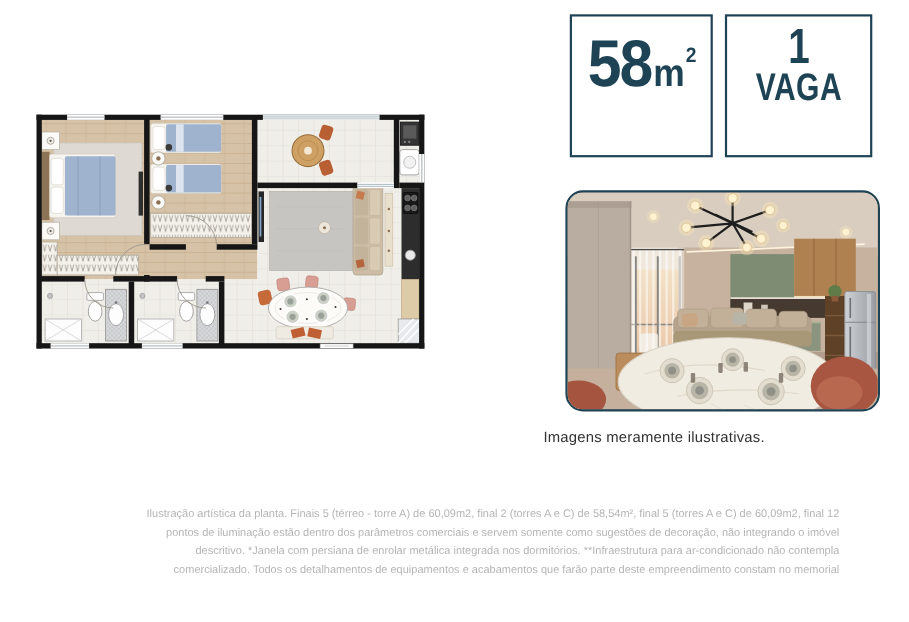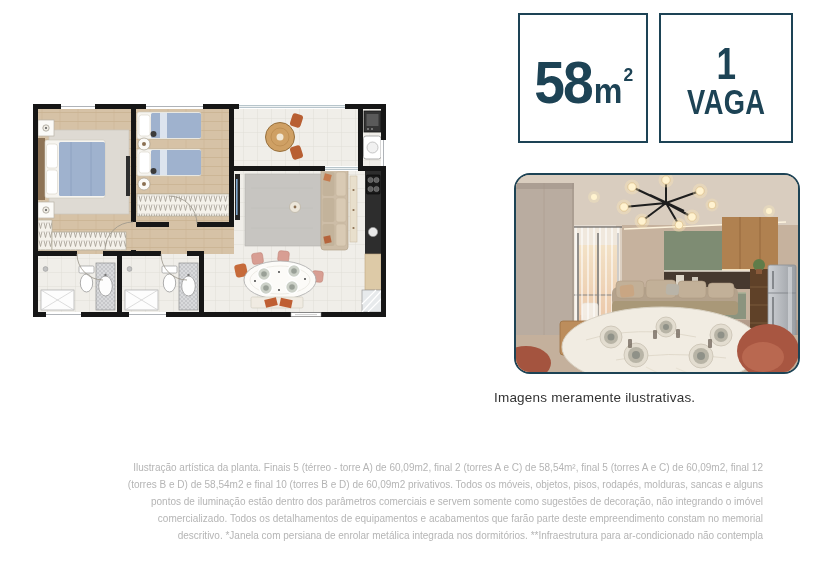--- a/index.html
+++ b/index.html
@@ -6,21 +6,21 @@
   .canvas{
     position:relative;width:826px;height:565px;background:#ffffff;overflow:hidden;
     font-family:"Liberation Sans", sans-serif;
   }
   
   .floorplan{position:absolute;left:33px;top:104px;width:353px;height:213px;}
   
   .badge{
     position:absolute;top:13px;box-sizing:border-box;background:#fff;
     border:2px solid #1d4355;color:#1d4355;
-    display:flex;align-items:center;justify-content:center;
+    display:flex;align-items:flex-start;justify-content:center;
   }
   .badge-area{left:518px;width:130px;height:130px;}
   .badge-parking{left:659px;width:134px;height:130px;}
   .area-line{white-space:nowrap;transform:scaleX(0.92);margin-top:8px;}
   .b-num{font-size:60px;font-weight:bold;letter-spacing:-2px;}
   .b-unit{font-size:35px;font-weight:bold;margin-left:2px;}
   .b-sup{font-size:19px;font-weight:bold;position:relative;top:-22px;left:1px;}
   .parking-block{transform:scaleX(0.78);text-align:center;margin-top:6px;}
   .b-one{font-size:45px;font-weight:bold;line-height:0.92;}
   .b-vaga{font-size:35px;font-weight:bold;line-height:1.0;letter-spacing:0.5px;}
@@ -406,19 +406,18 @@
             <circle cx="196" cy="30" r="3.8" fill="#fff2d0" stroke="#d9b97e" stroke-width="0.6"></circle>
         </g>
       </g>
     </svg>
   </div>
 
   <div class="caption">Imagens meramente ilustrativas.</div>
 
   <div class="disclaimer">
     <div>Ilustração artística da planta. Finais 5 (térreo - torre A) de 60,09m2, final 2 (torres A e C) de 58,54m², final 5 (torres A e C) de 60,09m2, final 12</div>
-    <div>(torres B e D) de 58,54m2 e final 10 (torres B e D) de 60,09m2 privativos. Todos os móveis, objetos, pisos, rodapés, molduras, sancas e alguns</div>
     <div>pontos de iluminação estão dentro dos parâmetros comerciais e servem somente como sugestões de decoração, não integrando o imóvel</div>
+    <div>descritivo. *Janela com persiana de enrolar metálica integrada nos dormitórios. **Infraestrutura para ar-condicionado não contempla</div>
     <div>comercializado. Todos os detalhamentos de equipamentos e acabamentos que farão parte deste empreendimento constam no memorial</div>
-    <div>descritivo. *Janela com persiana de enrolar metálica integrada nos dormitórios. **Infraestrutura para ar-condicionado não contempla</div>
   </div>
 
 </div>
 
 </body></html>

